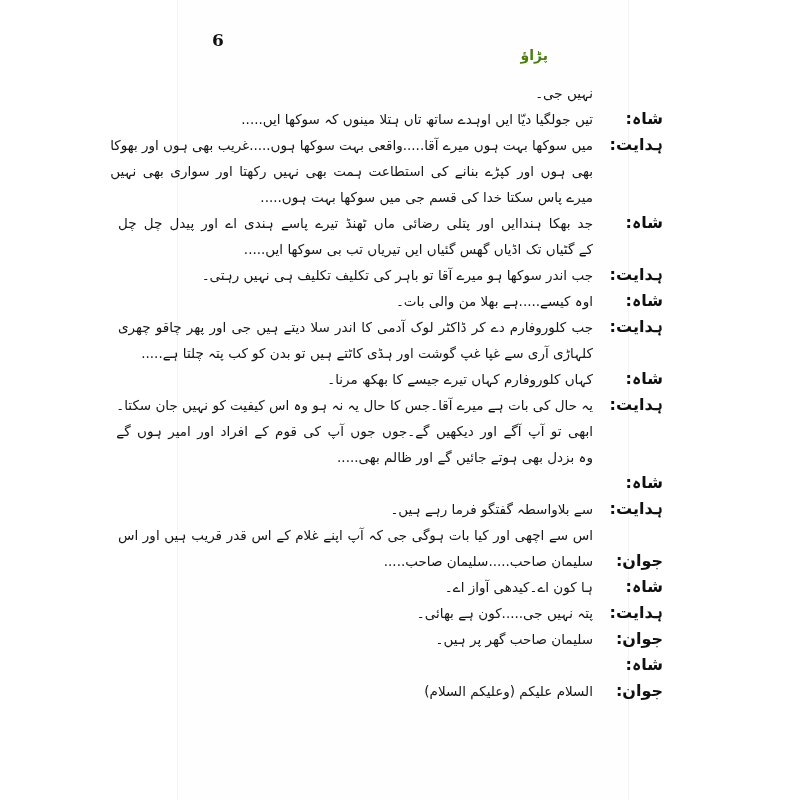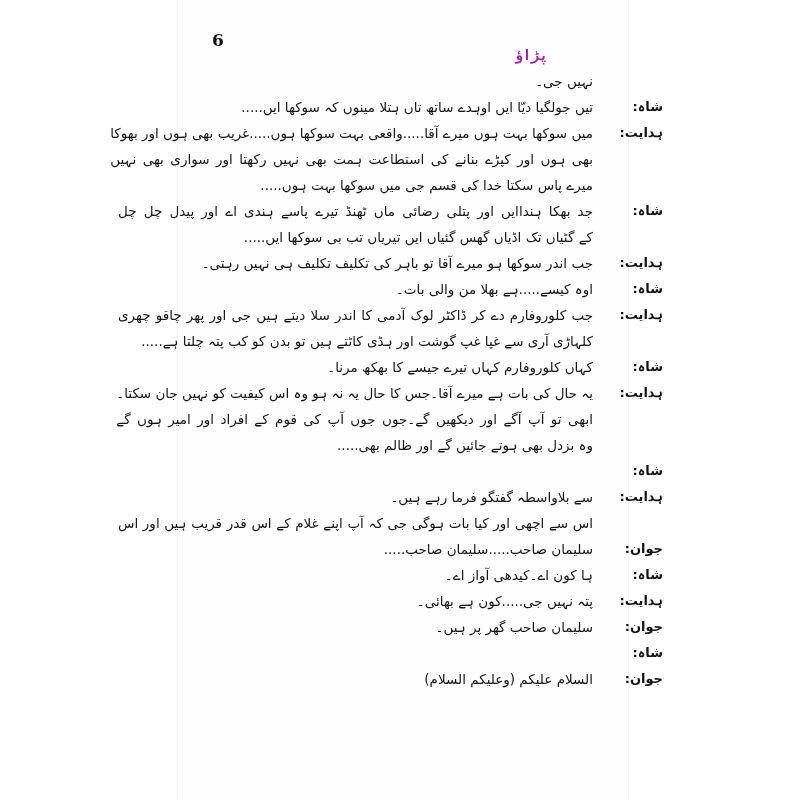--- a/index.html
+++ b/index.html
@@ -11,28 +11,28 @@
     position:absolute; left:177px; top:0; width:450px; height:800px;
     background:#fefefe;
     border-left:1px solid #f3f3f3; border-right:1px solid #f3f3f3;
   }
   .page-number {
     position:absolute; left:212px; top:30px; font-family:"DejaVu Serif", serif;
     font-weight:bold; font-size:17px; color:#111;
   }
   .running-head {
     position:absolute; left:508px; top:47px; width:40px; text-align:right;
-    direction:rtl; font-size:14px; font-weight:bold; color:#a21caf;font-family:Liberation Mono, monospace;
+    direction:rtl; font-size:14px; font-weight:bold; color:#4d7c0f;
   }
   .dialogue {
-    position:absolute; left:118px; top:68px; width:545px; direction:rtl;
+    position:absolute; left:118px; top:80px; width:545px; direction:rtl;
   }
   .entry { display:flex; flex-direction:row; direction:rtl; align-items:flex-start; }
   .speaker {
-    width:62px; flex:0 0 62px; text-align:right; font-size:13px; font-weight:bold;
+    width:62px; flex:0 0 62px; text-align:right; font-size:16px; font-weight:bold;
     line-height:26px; white-space:nowrap; color:#111;
   }
   .speech {
     flex:1; text-align:right; direction:rtl; font-size:13.5px; line-height:26px;
     padding-right:8px; color:#151515;
   }
   .speech .line { display:block; white-space:nowrap; overflow:hidden; text-overflow:clip; }
   .speech .line.justify { text-align:justify; text-align-last:justify; }
 </style>
 </head>

